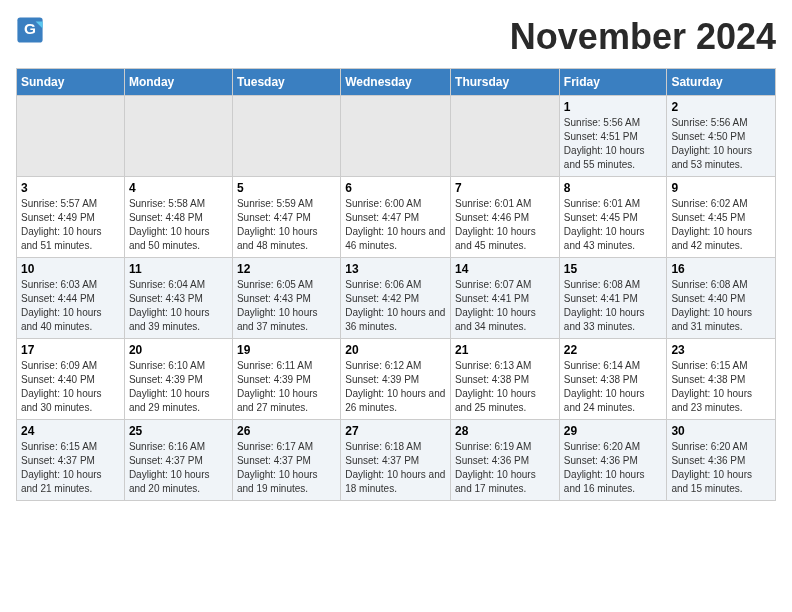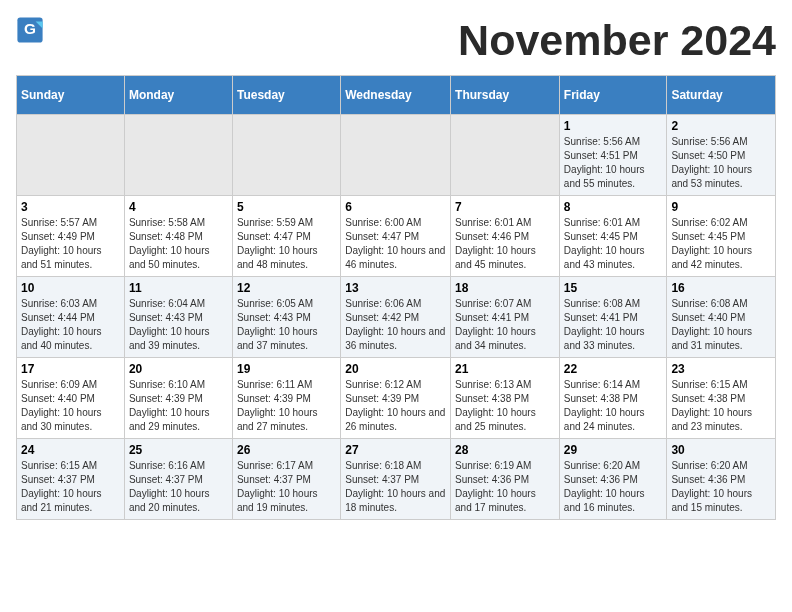--- a/index.html
+++ b/index.html
@@ -29,39 +29,39 @@
     }
     .logo-text span { color: #4a90d9; }
     .logo-icon {
       width: 28px;
       height: 28px;
     }
     .title-area {
       text-align: right;
     }
     .month-title {
-      font-size: 43px;
+      font-size: 36px;
       font-weight: bold;
       color: #2a2a2a;
     }
     .location-title {
       font-size: 16px;
       color: #2a2a2a;
     }
     table {
       width: 100%;
       border-collapse: collapse;
       font-size: 11px;
     }
     thead tr th {
       background-color: #3a7fc1;
       color: #fff;
       font-weight: bold;
       font-size: 12px;
-      padding: 12px 4px;
+      padding: 6px 4px;
       text-align: left;
       border: 1px solid #ccc;
     }
     tbody tr td {
       border: 1px solid #ccc;
       vertical-align: top;
       padding: 4px;
       width: 113px;
       min-height: 70px;
       background: #fff;
@@ -171,21 +171,21 @@
         </td>
         <td>
           <div class="day-num">12</div>
           <div class="day-info">Sunrise: 6:05 AM<br>Sunset: 4:43 PM<br>Daylight: 10 hours and 37 minutes.</div>
         </td>
         <td>
           <div class="day-num">13</div>
           <div class="day-info">Sunrise: 6:06 AM<br>Sunset: 4:42 PM<br>Daylight: 10 hours and 36 minutes.</div>
         </td>
         <td>
-          <div class="day-num">18</div>
+          <div class="day-num">14</div>
           <div class="day-info">Sunrise: 6:07 AM<br>Sunset: 4:41 PM<br>Daylight: 10 hours and 34 minutes.</div>
         </td>
         <td>
           <div class="day-num">15</div>
           <div class="day-info">Sunrise: 6:08 AM<br>Sunset: 4:41 PM<br>Daylight: 10 hours and 33 minutes.</div>
         </td>
         <td>
           <div class="day-num">16</div>
           <div class="day-info">Sunrise: 6:08 AM<br>Sunset: 4:40 PM<br>Daylight: 10 hours and 31 minutes.</div>
         </td>

